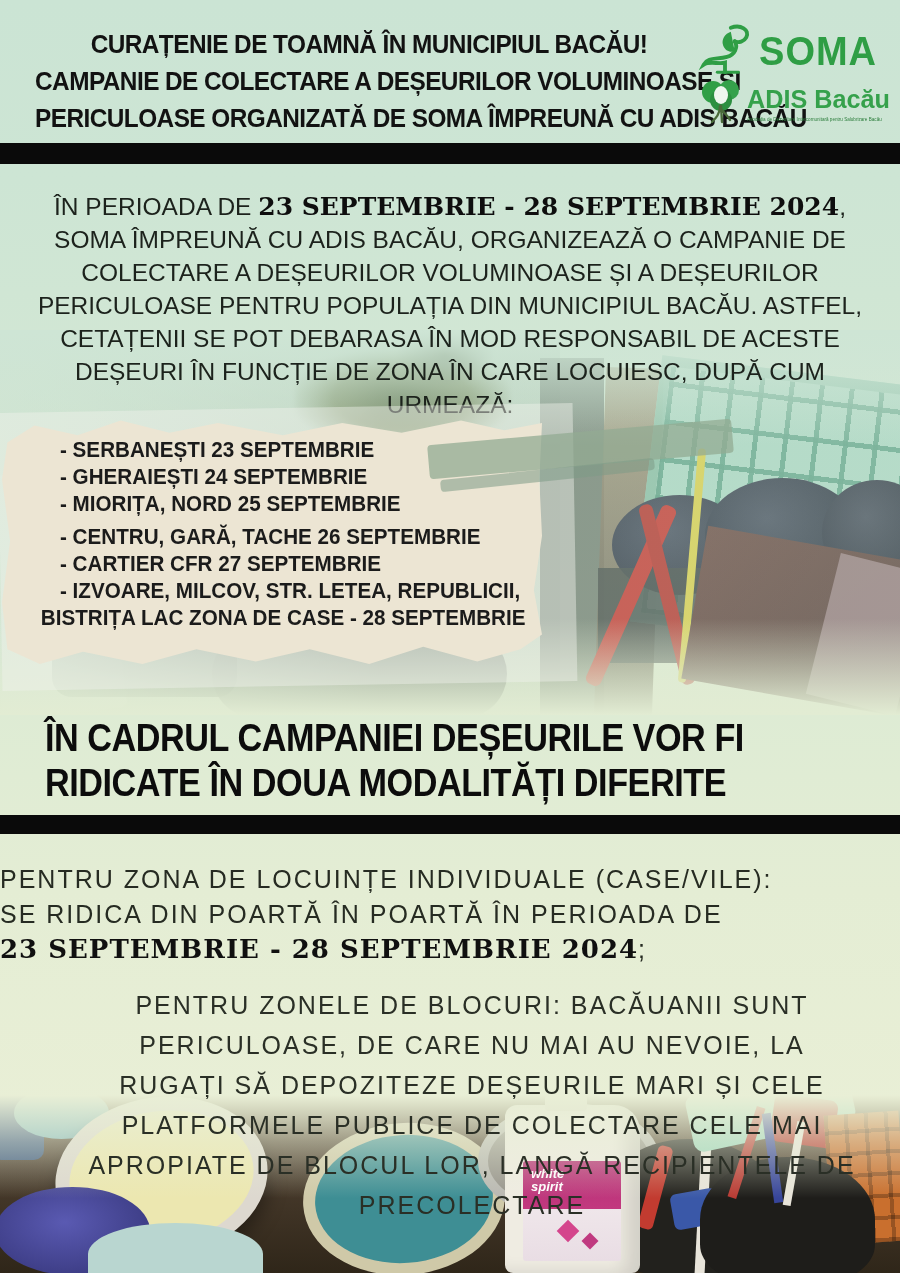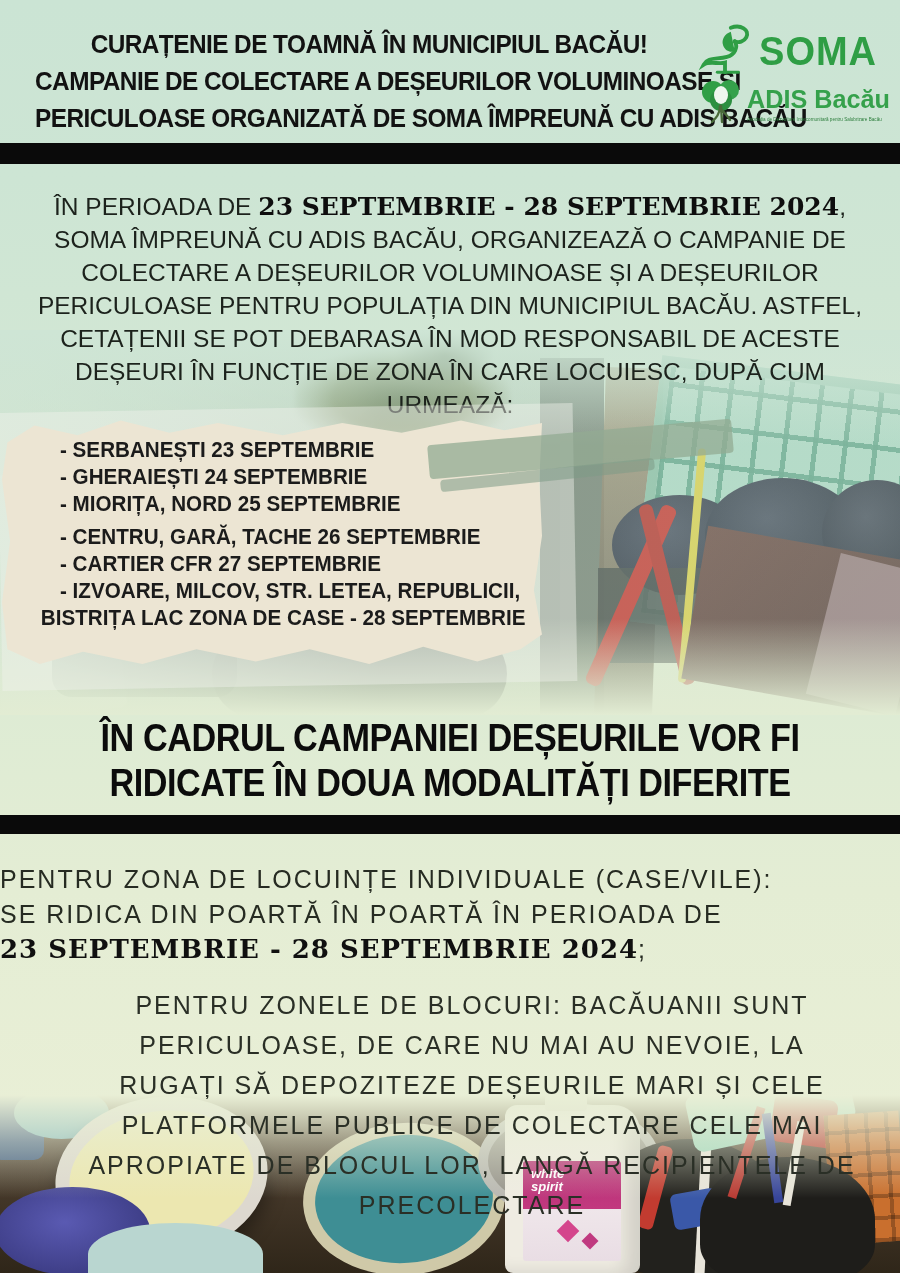--- a/index.html
+++ b/index.html
@@ -58,21 +58,21 @@
   .schedule-box{position:absolute;left:2px;top:418px;width:540px;height:246px;background:#ece5d3;z-index:3;
     clip-path:polygon(1% 10%,6% 3%,14% 7%,22% 1%,31% 6%,40% 2%,52% 7%,63% 2%,74% 6%,85% 1%,93% 5%,100% 2%,99.5% 25%,100% 48%,98.5% 70%,100% 88%,96% 94%,88% 99%,78% 93%,68% 100%,57% 94%,47% 99%,36% 94%,26% 100%,15% 95%,7% 100%,1% 94%,0% 75%,1.5% 50%,0% 25%);}
   .brush{position:absolute;left:428px;top:432px;width:305px;height:34px;background:#93ab93;transform:rotate(-5deg);opacity:.75;border-radius:4px;z-index:4;}
   .brush2{position:absolute;left:440px;top:469px;width:215px;height:12px;background:#7d9a86;transform:rotate(-6deg);opacity:.55;border-radius:4px;z-index:4;}
   .schedule-list{position:absolute;left:60px;top:437px;z-index:5;font-weight:bold;font-size:21.5px;line-height:27px;
     color:#1b1b1b;transform:scaleX(.96);transform-origin:left top;white-space:nowrap;}
   .schedule-list .sline{margin:0;}
   .schedule-list .gap{margin-top:6px;}
   .schedule-list .outdent{margin-left:-20px;}
   
-  .modal-heading{position:absolute;top:716px;left:0;width:900px;text-align:center;z-index:2;}
+  .modal-heading{position:absolute;top:716px;left:0;width:900px;text-align:left;z-index:2;}
   .modal-heading .line{font-weight:bold;font-size:38px;line-height:45px;color:#0c0c0c;
     white-space:nowrap;letter-spacing:-0.5px;transform:scaleX(.9);transform-origin:center;}
   
   .individual{position:absolute;top:862px;left:0;width:875px;z-index:2;
     font-size:25px;line-height:35px;letter-spacing:2px;color:#262b22;}
   .individual .line{white-space:nowrap;}
   .individual .bold-date{font-family:"DejaVu Serif",serif;font-weight:bold;font-size:26px;letter-spacing:1px;color:#101010;}
   
   .blocks{position:absolute;top:985px;left:0;width:900px;text-align:center;z-index:6;
     font-size:25px;line-height:40px;letter-spacing:2px;color:#2a2f26;}

